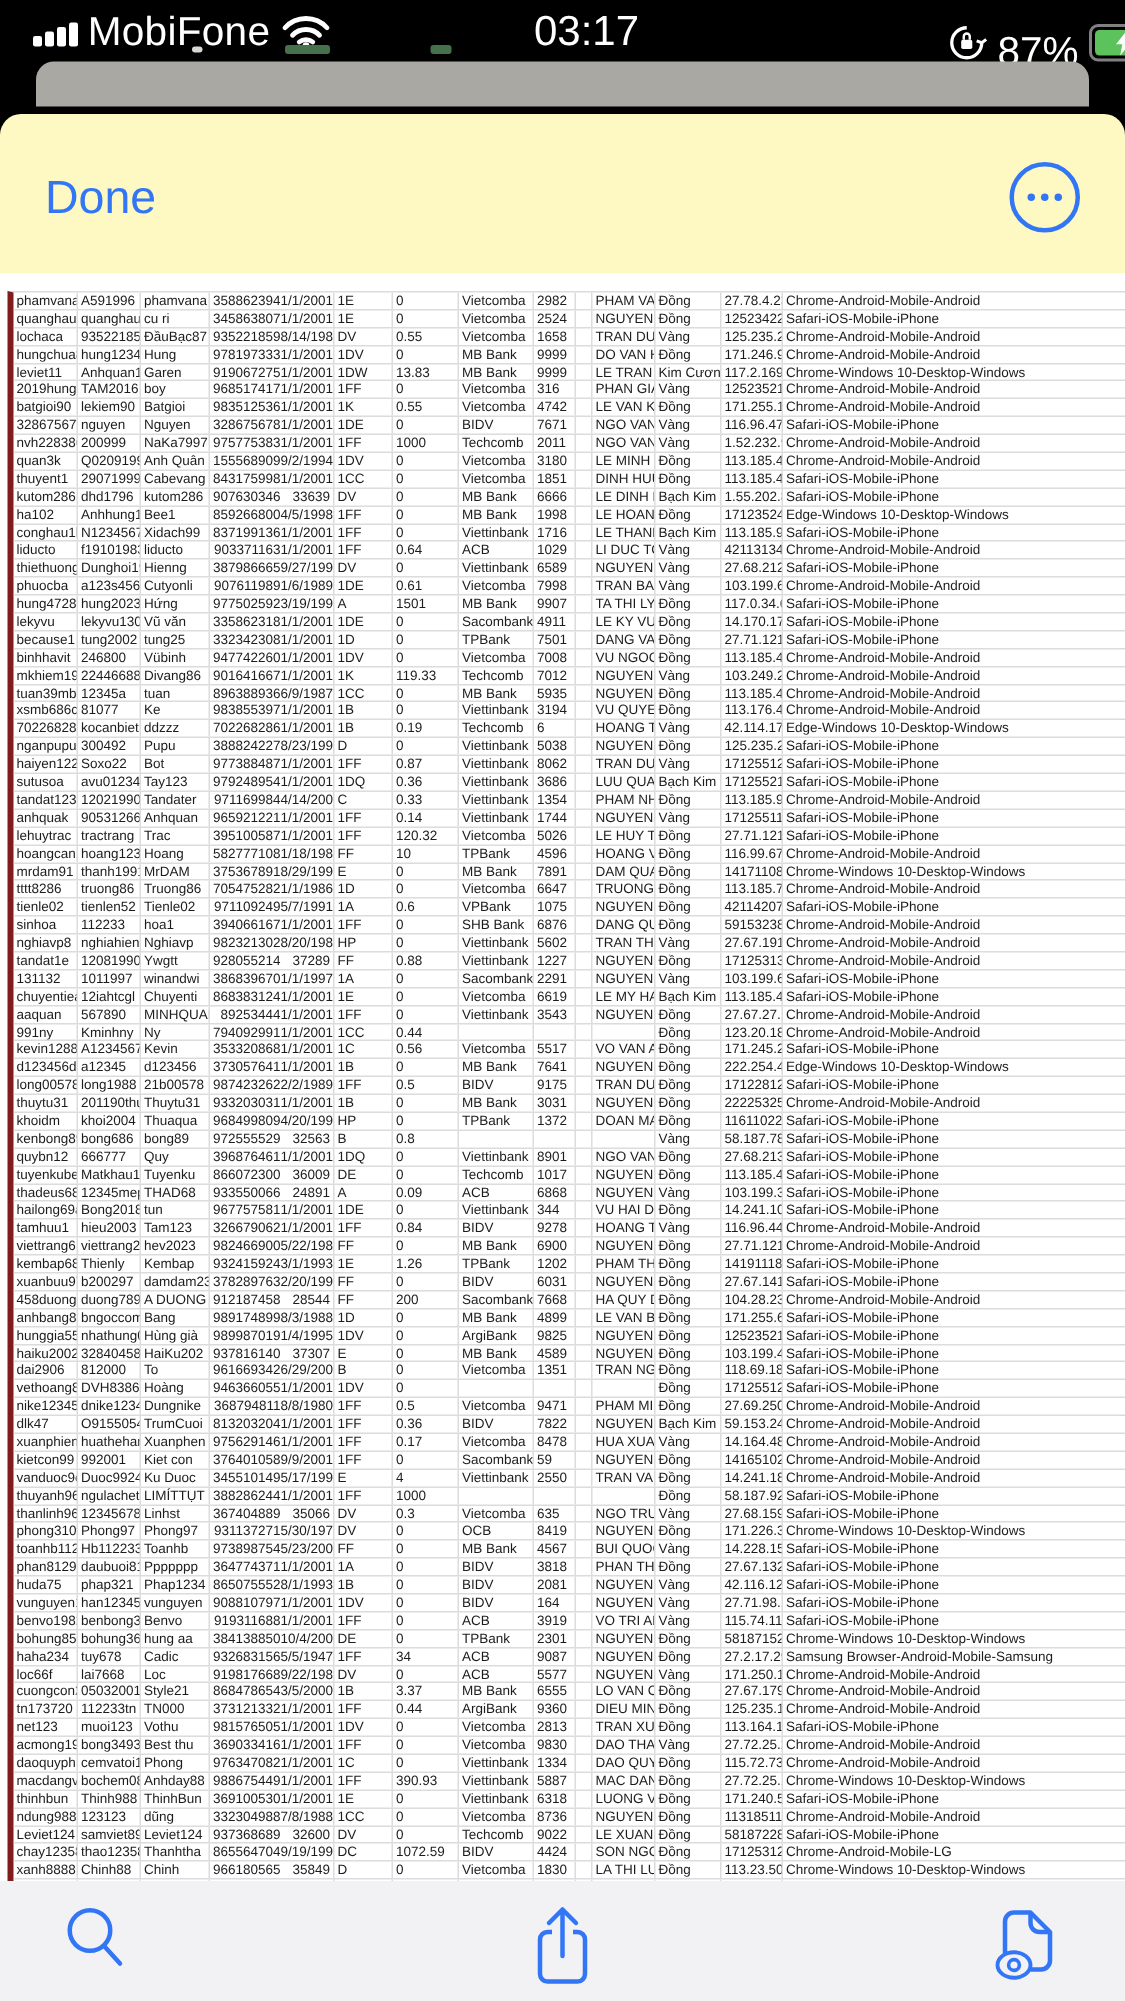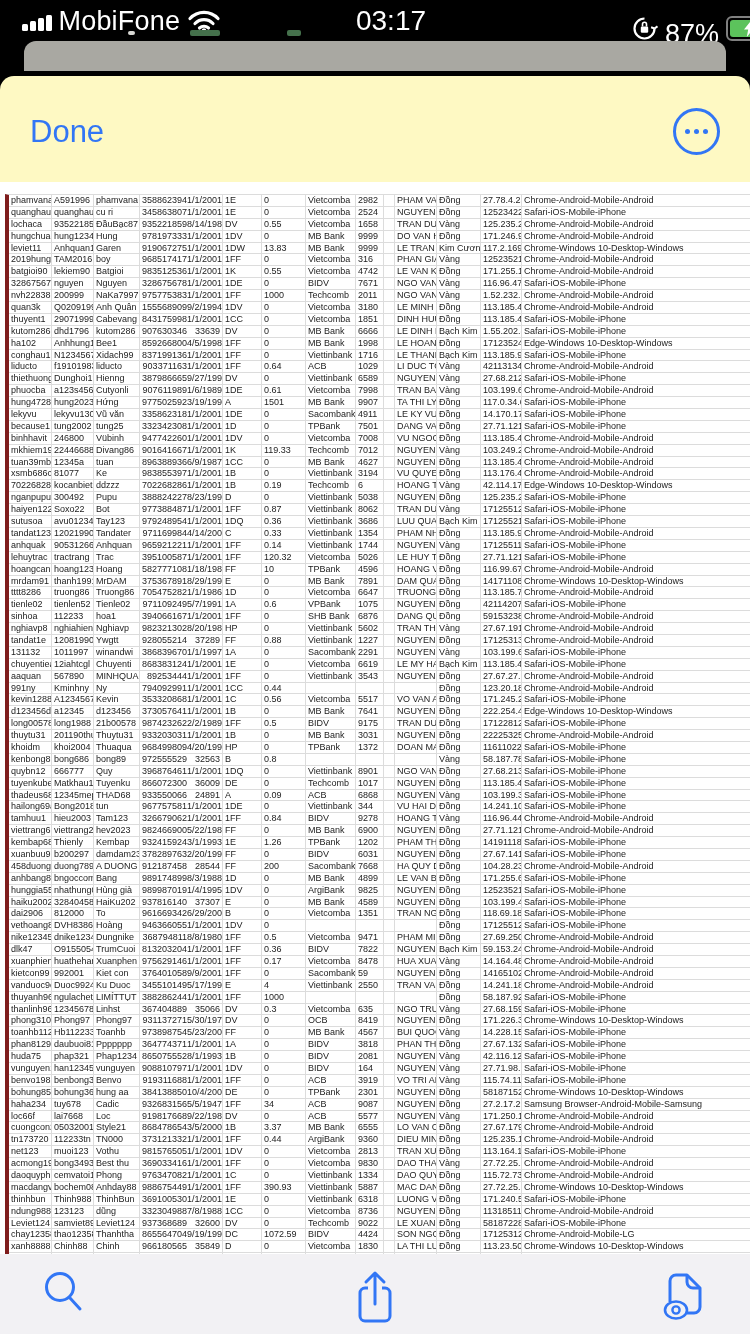--- a/index.html
+++ b/index.html
@@ -473,21 +473,21 @@
           </div>
           <div class="row">
             <div class="cell c1">tuan39mb</div>
             <div class="cell c2">12345a</div>
             <div class="cell c3">tuan</div>
             <div class="cell acct">896388936</div>
             <div class="cell dob">6/9/1987</div>
             <div class="cell code">1CC</div>
             <div class="cell amt">0</div>
             <div class="cell bank">MB Bank</div>
-            <div class="cell last4">4627</div>
+            <div class="cell last4">5935</div>
             <div class="cell spacer"></div>
             <div class="cell holder">NGUYEN V</div>
             <div class="cell rank">Đồng</div>
             <div class="cell ip">113.185.41</div>
             <div class="cell agent">Chrome-Android-Mobile-Android</div>
           </div>
           <div class="row">
             <div class="cell c1">xsmb686c</div>
             <div class="cell c2">81077</div>
             <div class="cell c3">Ke</div>

